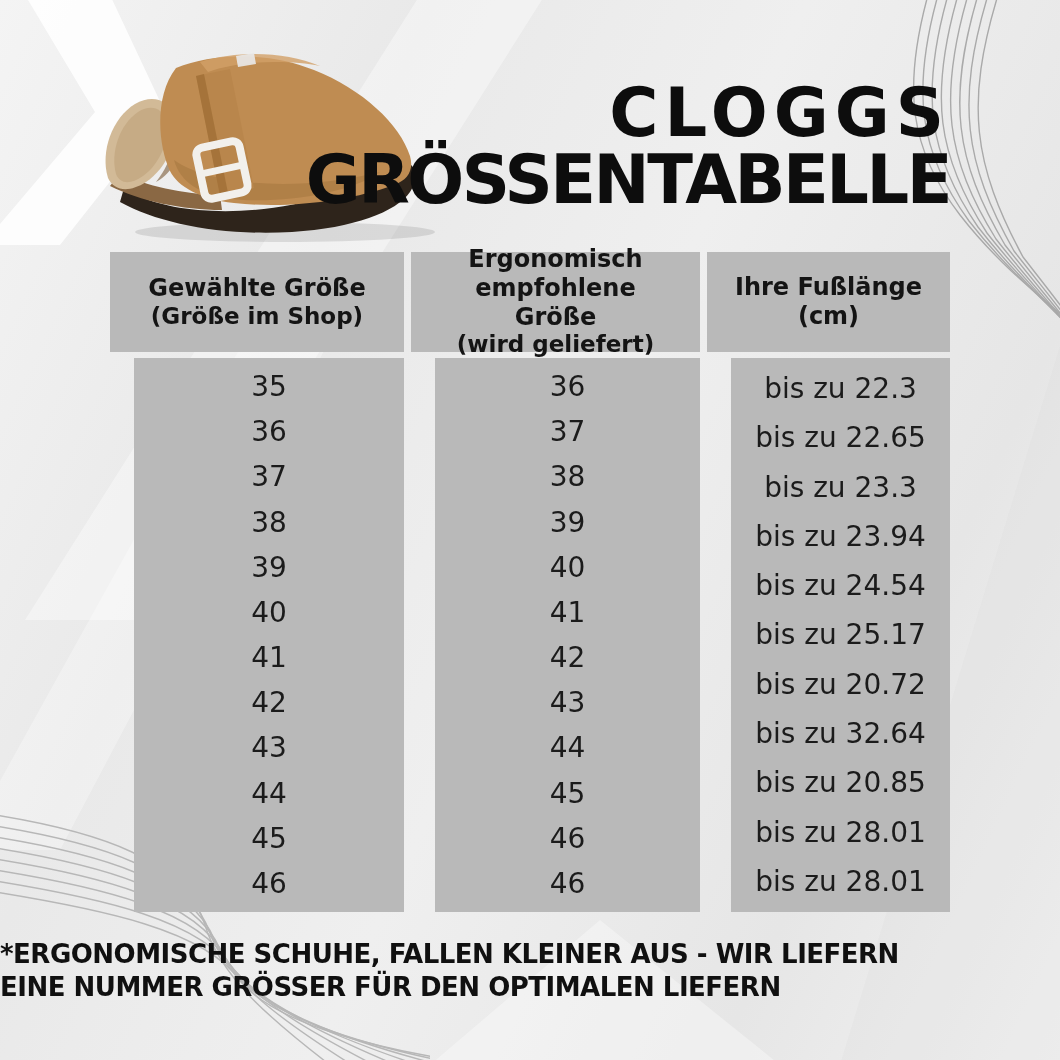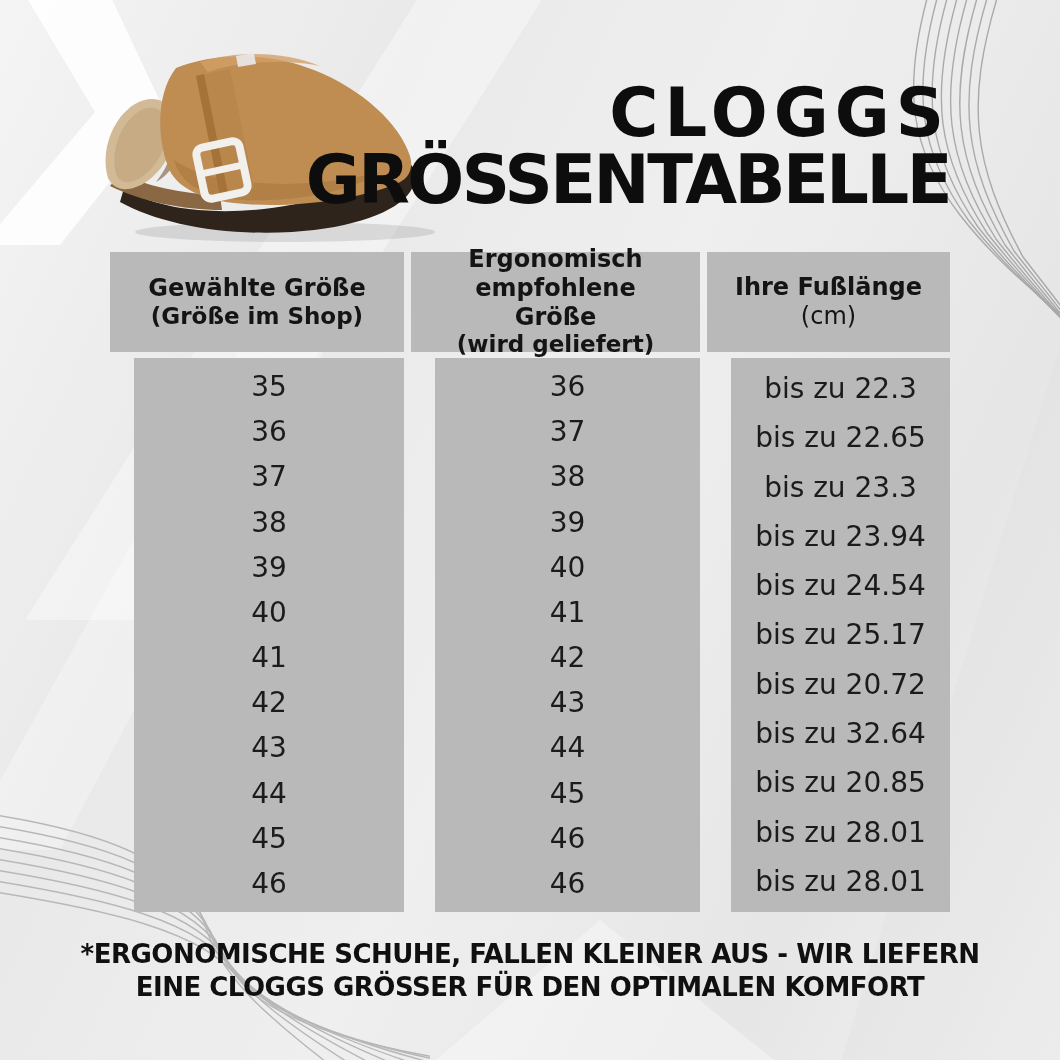--- a/index.html
+++ b/index.html
@@ -34,35 +34,35 @@
     column-gap:7px;row-gap:6px;
   }
   .hcell{
     background:#b9b9b9;height:100px;
     display:flex;flex-direction:column;align-items:center;justify-content:center;
     text-align:center;
   }
   .hcell .ht{font-weight:bold;font-size:24px;line-height:1.2;}
   .hcell.col2 .ht{max-width:250px;}
   .hcell .hs{font-weight:bold;font-size:23px;line-height:1.2;}
-  .hcell .hs.bold{font-weight:normal;font-size:24px;}
+  .hcell .hs.bold{font-weight:bold;font-size:24px;}
   .bcol{
     background:#b9b9b9;height:554px;
     display:flex;flex-direction:column;
     padding:6px 0;box-sizing:border-box;margin-left:24px;
   }
   .body-row{
     flex:1;display:flex;align-items:center;justify-content:center;
     font-size:28px;color:#1b1b1b;
   }
 
   
   .footnote{
     position:absolute;left:0;top:938px;width:1060px;
-    text-align:center;font-weight:bold;color:#101010;
+    font-weight:bold;color:#101010;
     font-size:26px;line-height:33px;letter-spacing:-0.5px;
   }
   .footnote span{display:block;}
 
   
   .product{position:absolute;left:50px;top:40px;width:390px;height:210px;}
 </style>
 </head>
 <body>
 
@@ -202,16 +202,16 @@
         <div class="body-row">bis zu 20.72</div>
         <div class="body-row">bis zu 32.64</div>
         <div class="body-row">bis zu 20.85</div>
         <div class="body-row">bis zu 28.01</div>
         <div class="body-row">bis zu 28.01</div>
       </div>
   </div>
 
   <div class="footnote">
     <span>*ERGONOMISCHE SCHUHE, FALLEN KLEINER AUS - WIR LIEFERN</span>
-    <span>EINE CLOGGS GRÖSSER FÜR DEN OPTIMALEN KOMFORT</span>
+    <span>EINE NUMMER GRÖSSER FÜR DEN OPTIMALEN LIEFERN</span>
   </div>
 
 </div>
 
 </body></html>

